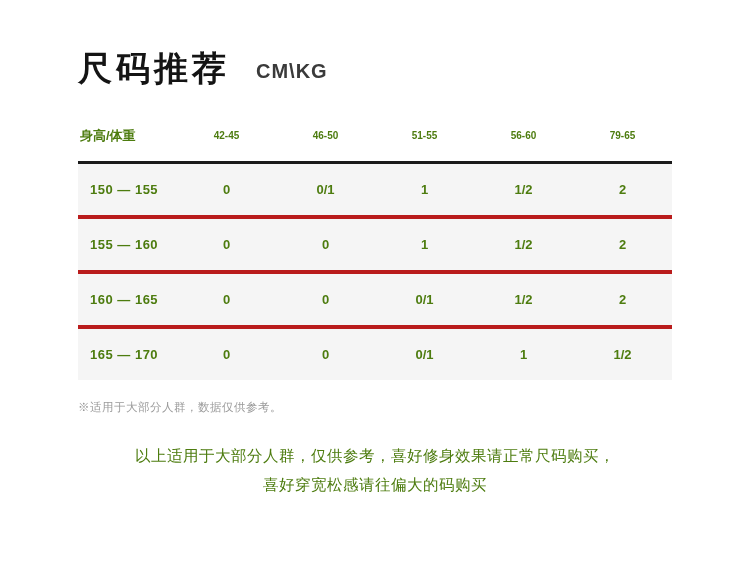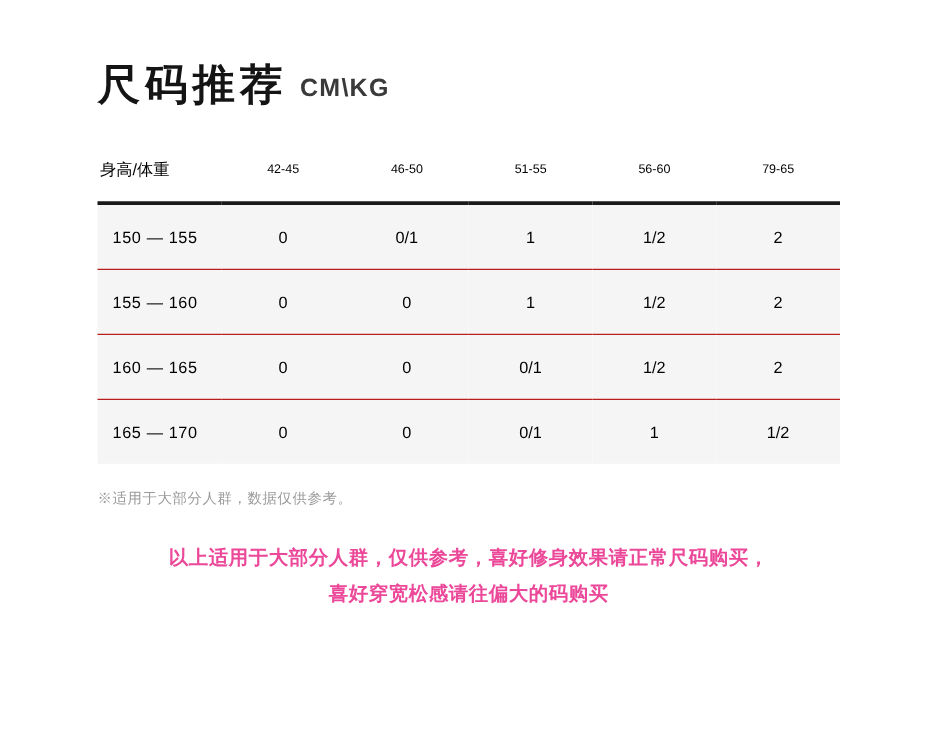--- a/index.html
+++ b/index.html
@@ -17,21 +17,21 @@
   .page {
     position: relative;
     width: 750px;
     height: 588px;
     box-sizing: border-box;
     padding: 30px 78px 0 78px;
   }
   .title-row {
     display: flex;
     align-items: baseline;
-    gap: 10px;
+    gap: 26px;
     padding-top: 12px;
   }
   .title-main {
     font-size: 34px;
     font-weight: 700;
     letter-spacing: 4px;
     color: #141414;
     line-height: 1.2;
   }
   .title-unit {
@@ -46,38 +46,38 @@
   table.size-table {
     width: 100%;
     border-collapse: collapse;
     margin-top: 30px;
     table-layout: fixed;
   }
   table.size-table th,
   table.size-table td {
     text-align: center;
     font-size: 13px;
-    font-weight: 400;
-    color: #000000;
+    font-weight: 700;
+    color: #4d7c0f;
   }
   table.size-table thead th {
     padding: 8px 0 16px 0;
     font-size: 10px;
   }
   table.size-table thead th.col-head {
     text-align: left;
     padding-left: 2px;
     font-size: 13px;
   }
   table.size-table thead tr {
     border-bottom: 3px solid #1a1a1a;
   }
   table.size-table tbody tr {
     background: #f5f5f5;
-    border-bottom: 1px solid #b91c1c;
+    border-bottom: 4px solid #b91c1c;
   }
   table.size-table tbody tr:last-child {
     border-bottom: none;
   }
   table.size-table tbody td {
     padding: 18px 0;
     font-size: 13px;
   }
   table.size-table tbody td.row-head {
     text-align: left;
@@ -88,22 +88,22 @@
     text-align: left;
     font-size: 11.5px;
     color: #9a9a9a;
     margin-top: 20px;
     letter-spacing: 0.5px;
   }
   .footer {
     margin-top: 26px;
     text-align: center;
     font-size: 15.5px;
-    font-weight: 700;
-    color: #ec4899;
+    font-weight: 400;
+    color: #4d7c0f;
     line-height: 1.9;
     letter-spacing: 0.5px;
   }
 </style>
 </head>
 <body>
 
 <div class="page">
 
   <div class="title-row">

